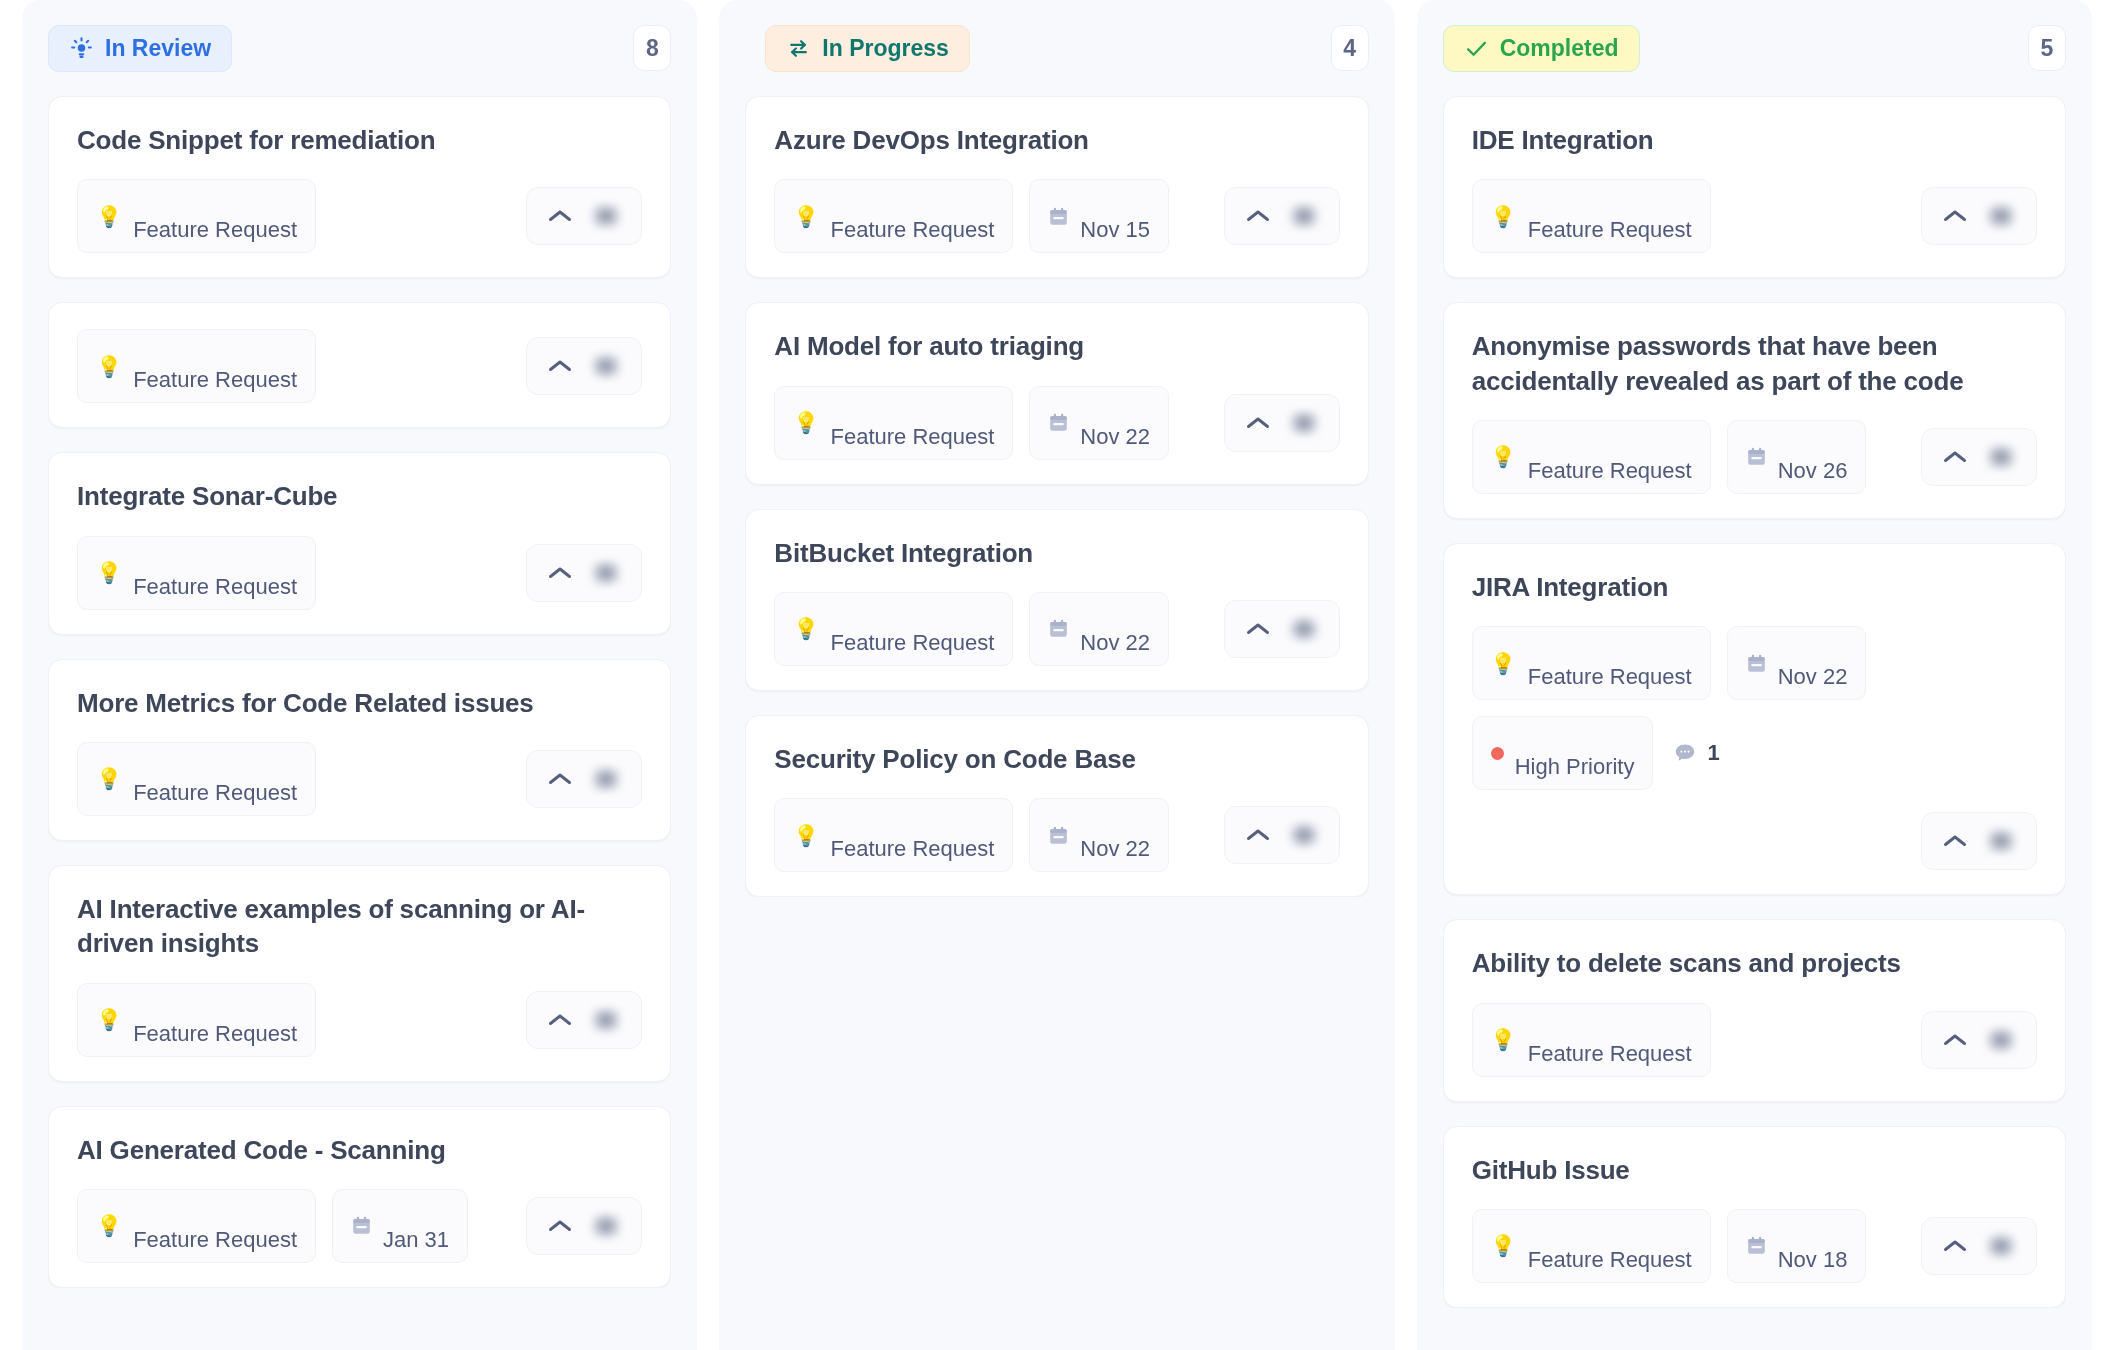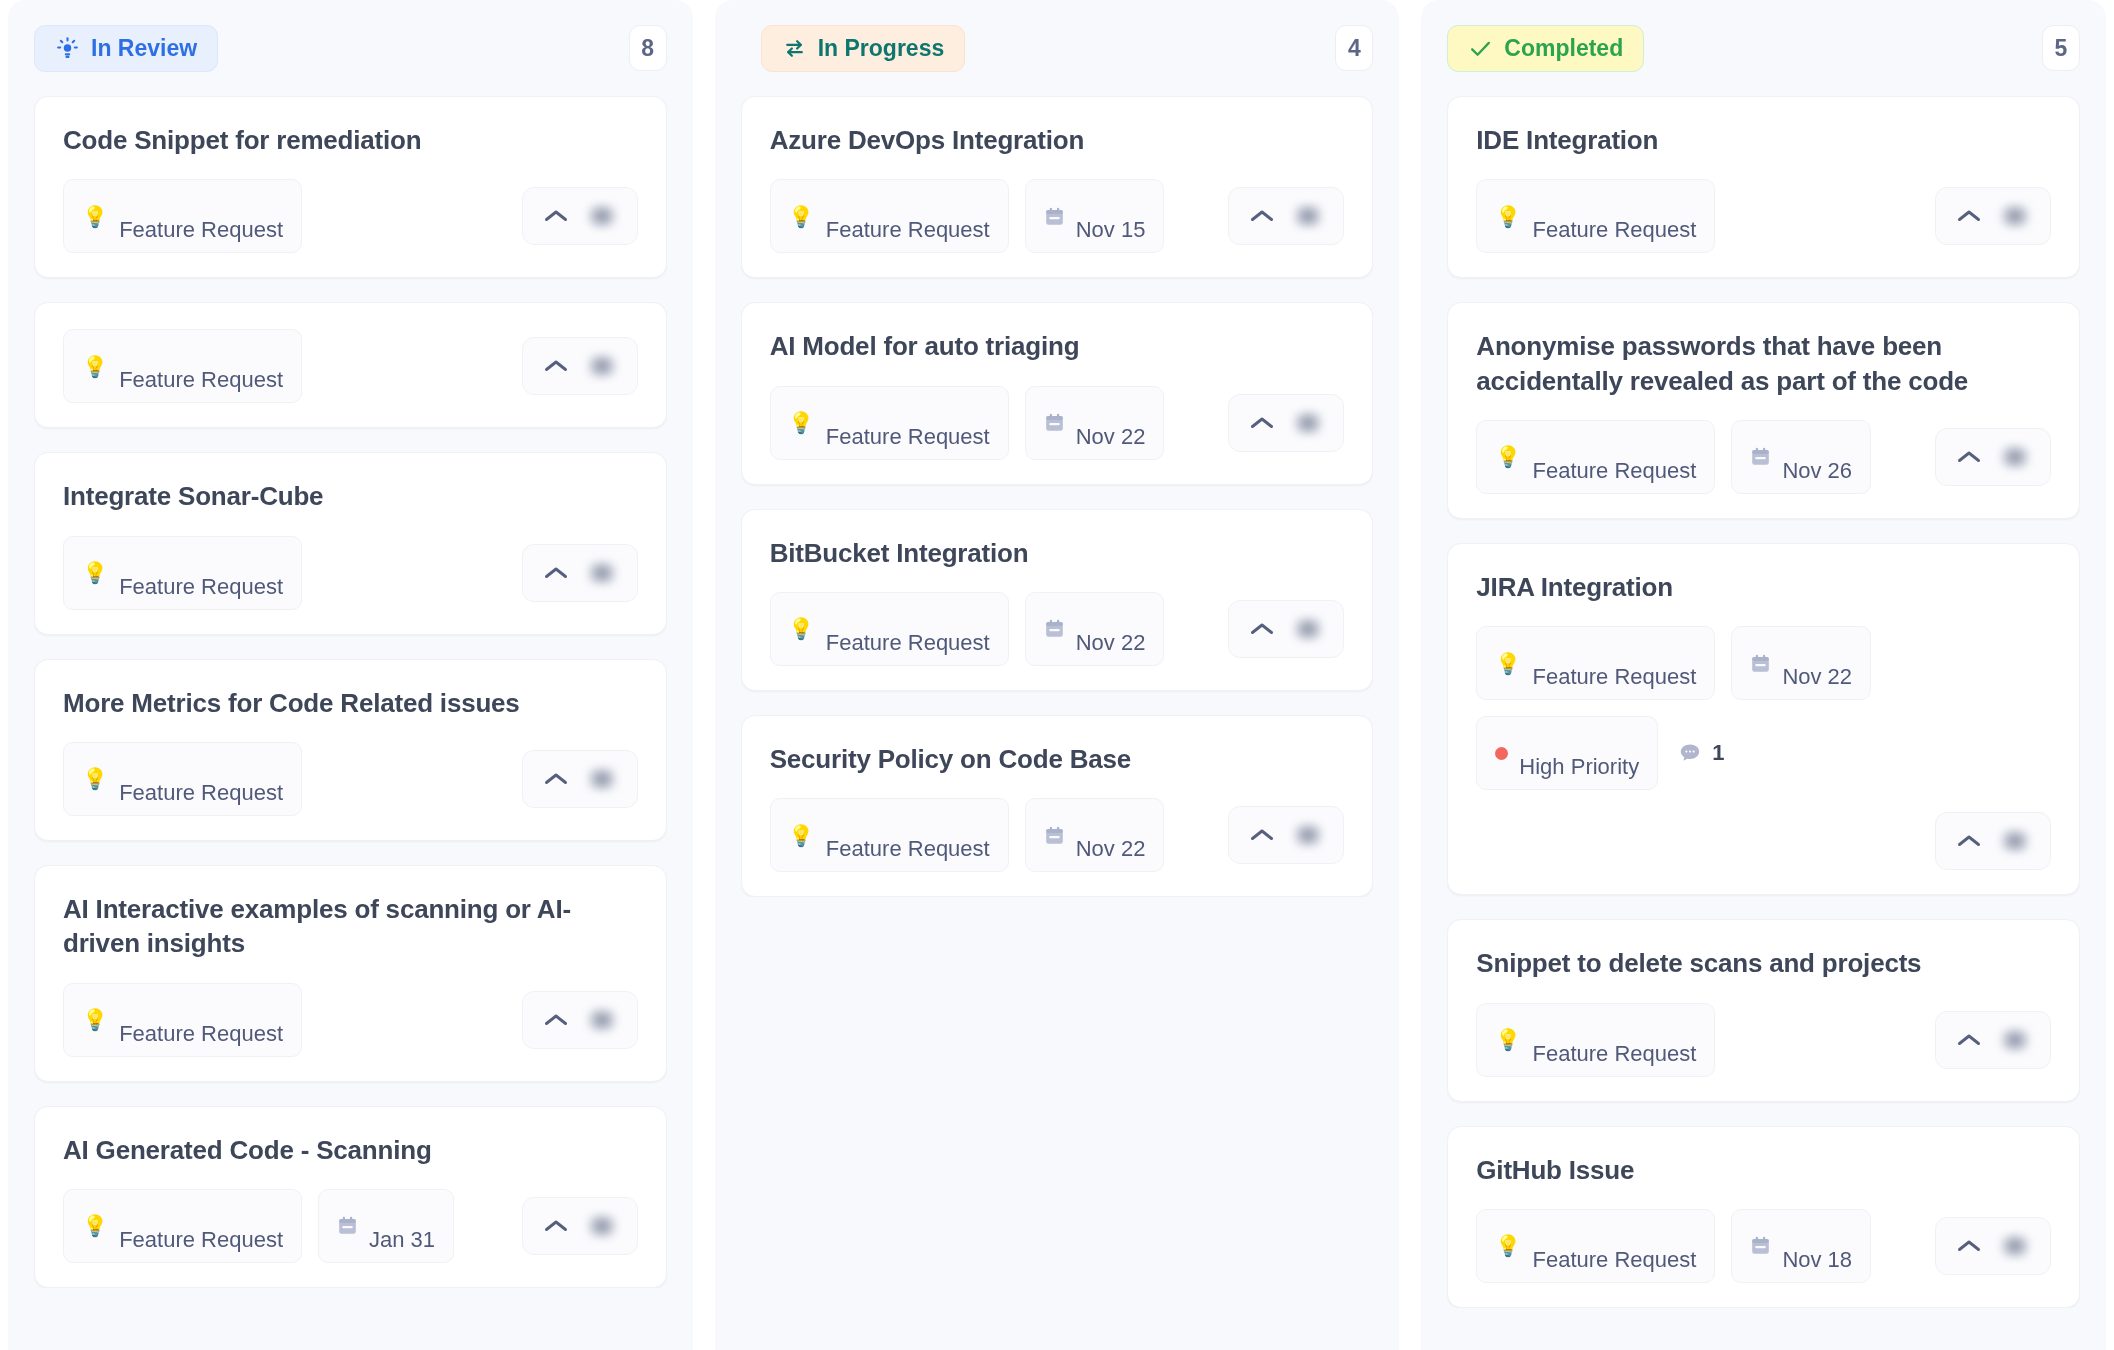--- a/index.html
+++ b/index.html
@@ -11,21 +11,21 @@
     background: #ffffff;
     font-family: "Liberation Sans", sans-serif;
     -webkit-font-smoothing: antialiased;
   }
 
   .board {
     display: flex;
     gap: 22px;
     width: 2114px;
     height: 1350px;
-    padding: 0 8px;
+    padding: 0 22px;
     align-items: stretch;
   }
 
   .column {
     flex: 1 1 0;
     min-width: 0;
     background: #f8f9fc;
     border-radius: 18px 18px 0 0;
     padding: 22px 26px 0 26px;
     display: flex;
@@ -589,21 +589,21 @@
               <span style="display: inline-flex;">
                 <svg class="chev" viewBox="0 0 26 16" fill="none" stroke="#565f7d" stroke-width="2.9" stroke-linecap="round" stroke-linejoin="round">
                   <path d="M3.5 11.5L13 4l9.5 7.5"></path>
                 </svg>
               </span>
               <span class="vote-count-redacted"></span>
             </div>
           </div>
         </div>
         <div class="card">
-          <div class="card-title">Snippet to delete scans and projects</div>
+          <div class="card-title">Ability to delete scans and projects</div>
           <div class="meta-row">
             <div class="chips">
               <span class="chip">
                 <span class="chip-emoji">💡</span>
                 <span class="chip-label">Feature Request</span>
               </span>
             </div>
             <div class="vote-btn">
               <span style="display: inline-flex;">
                 <svg class="chev" viewBox="0 0 26 16" fill="none" stroke="#565f7d" stroke-width="2.9" stroke-linecap="round" stroke-linejoin="round">

